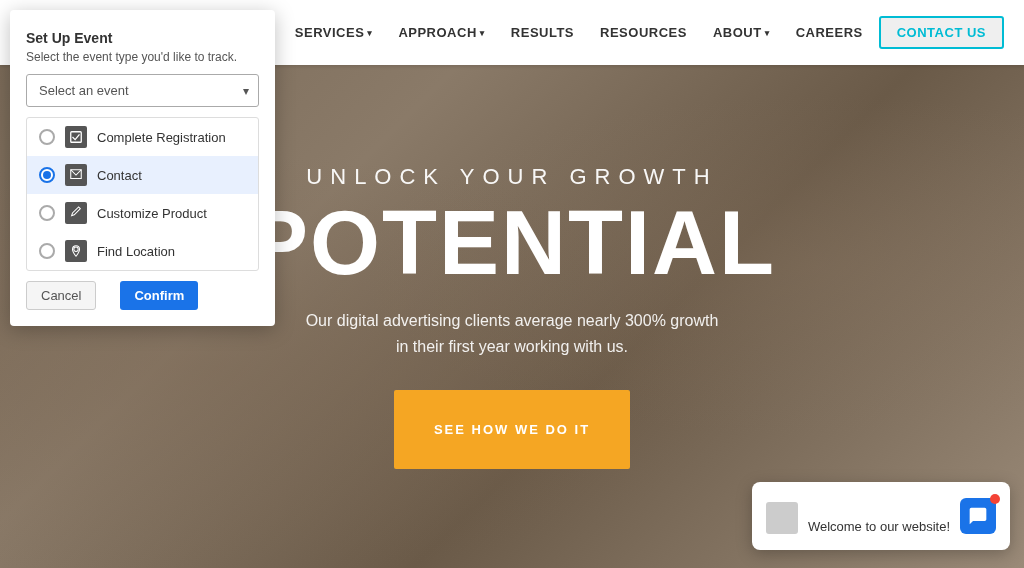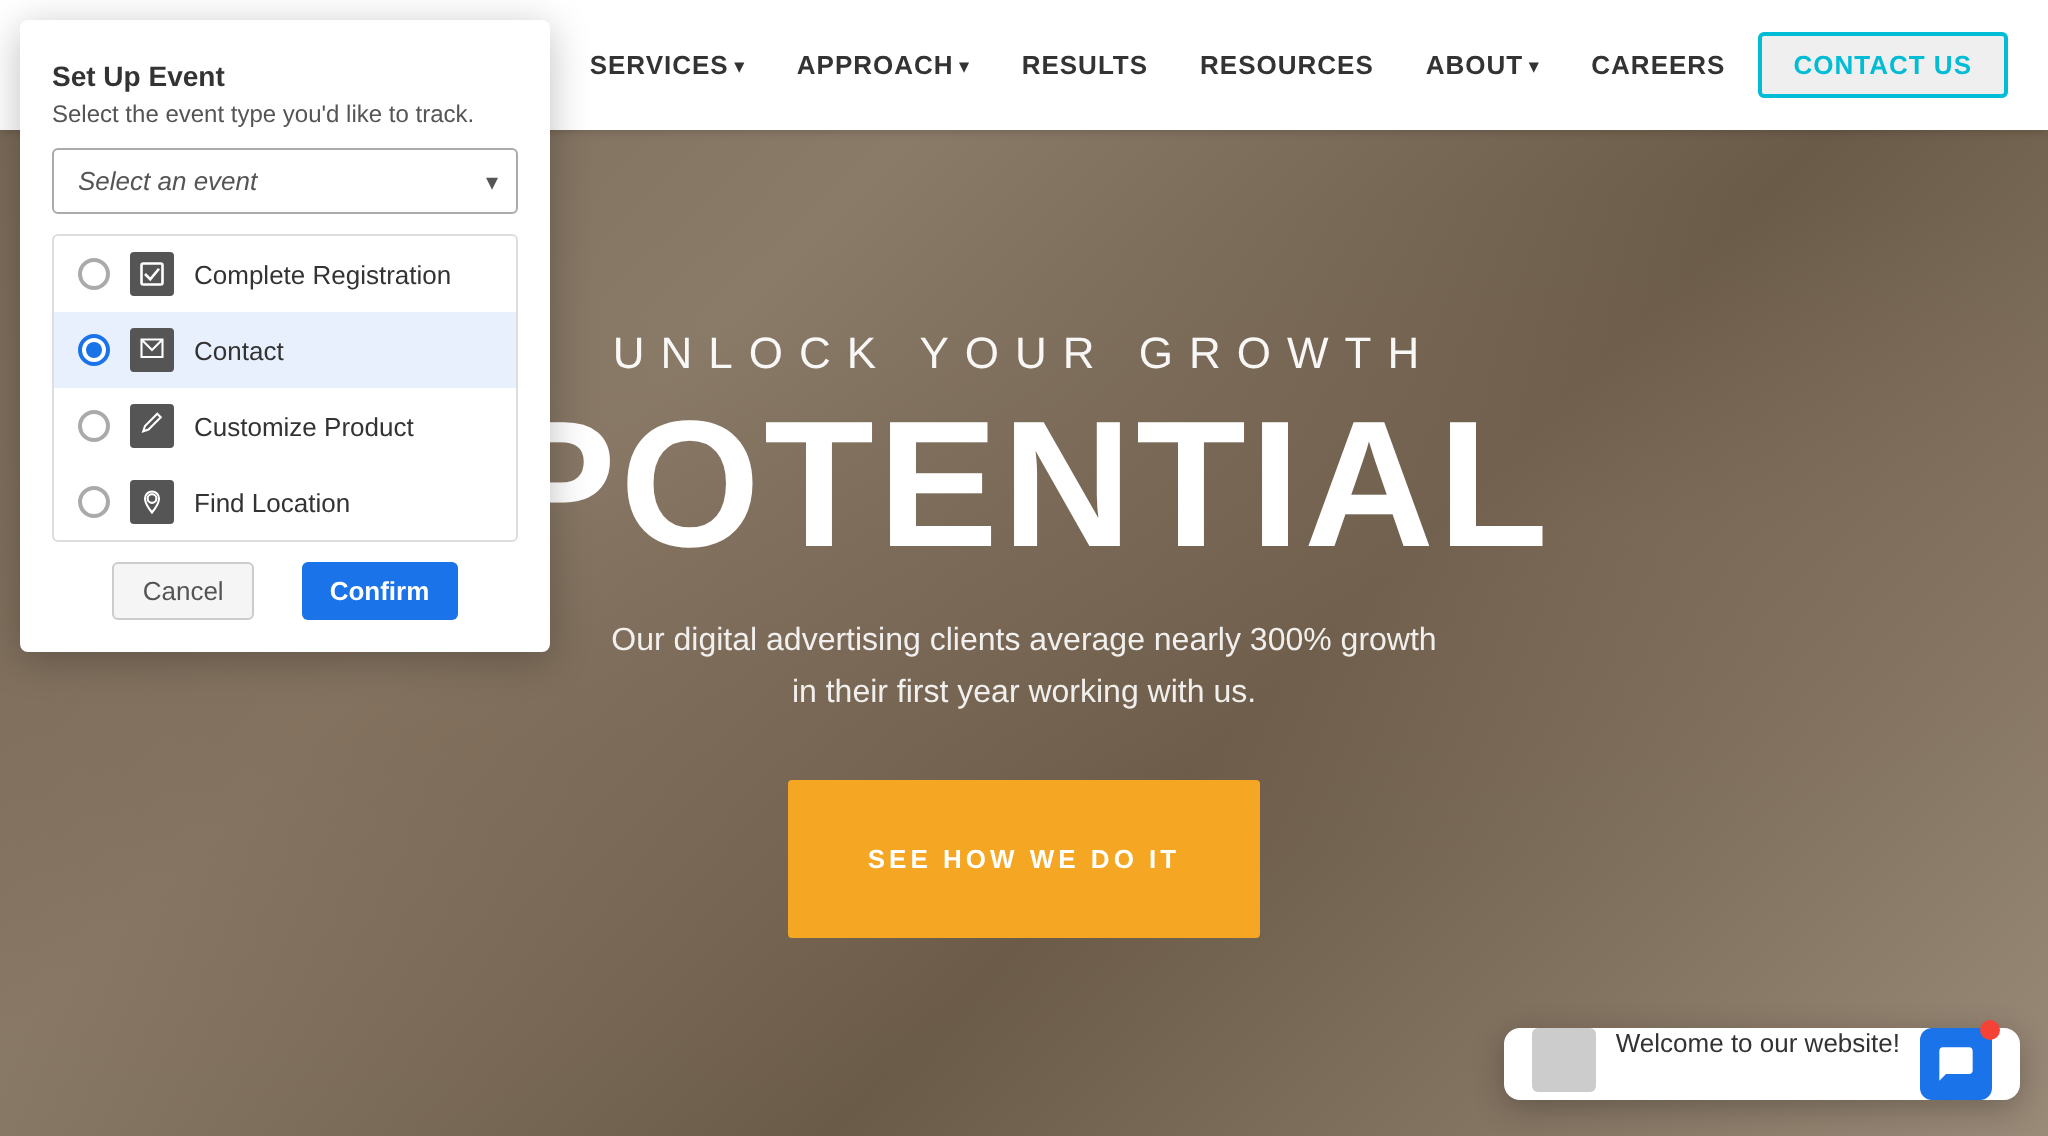--- a/index.html
+++ b/index.html
@@ -80,21 +80,21 @@
     }
     .setup-subtitle {
       font-size: 12px; color: #555; margin-bottom: 10px;
     }
     .setup-select-wrapper {
       position: relative; margin-bottom: 10px;
     }
     .setup-select {
       width: 100%; padding: 8px 30px 8px 12px; border: 1.5px solid #aaa;
       border-radius: 3px; font-size: 13px; color: #555; appearance: none;
-      background: #fff; cursor: pointer; font-style: italic;
+      background: #fff; cursor: pointer;
     }
     .setup-select-chevron {
       position: absolute; right: 10px; top: 50%; transform: translateY(-50%);
       font-size: 12px; color: #555; pointer-events: none;
     }
 
     
     .setup-dropdown {
       background: #fff; border: 1px solid #ddd; border-radius: 3px;
       margin-bottom: 10px; overflow: hidden;
@@ -116,36 +116,36 @@
     }
     .dropdown-item .icon-box {
       width: 22px; height: 22px; background: #555; border-radius: 2px;
       display: flex; align-items: center; justify-content: center; flex-shrink: 0;
     }
     .dropdown-item .icon-box svg { width: 14px; height: 14px; fill: #fff; }
     .dropdown-item-label { flex: 1; }
 
     
     .setup-actions {
-      display: flex; justify-content: center; gap: 24px;
+      display: flex; justify-content: flex-start; gap: 24px;
     }
     .btn-cancel {
       padding: 6px 14px; font-size: 13px; border: 1px solid #ccc;
       background: #f5f5f5; border-radius: 3px; cursor: pointer; color: #555;
     }
     .btn-confirm {
       padding: 6px 14px; font-size: 13px; background: #1a73e8;
       color: #fff; border: none; border-radius: 3px; cursor: pointer; font-weight: 600;
     }
 
     
     .chat-widget {
       position: absolute; bottom: 18px; right: 14px;
-      background: #fff; border-radius: 8px; padding: 0 14px;
-      box-shadow: 0 4px 16px rgba(0,0,0,0.25); display: flex; align-items: flex-start; gap: 10px;
+      background: #fff; border-radius: 8px; padding: 16px 14px;
+      box-shadow: 0 4px 16px rgba(0,0,0,0.25); display: flex; align-items: flex-end; gap: 10px;
       z-index: 200; min-width: 220px;
     }
     .chat-avatar {
       width: 32px; height: 32px; background: #ccc; border-radius: 3px; flex-shrink: 0;
     }
     .chat-text { font-size: 13px; color: #333; }
     .chat-icon {
       width: 36px; height: 36px; background: #1a73e8; border-radius: 6px;
       display: flex; align-items: center; justify-content: center; position: relative; flex-shrink: 0;
     }

